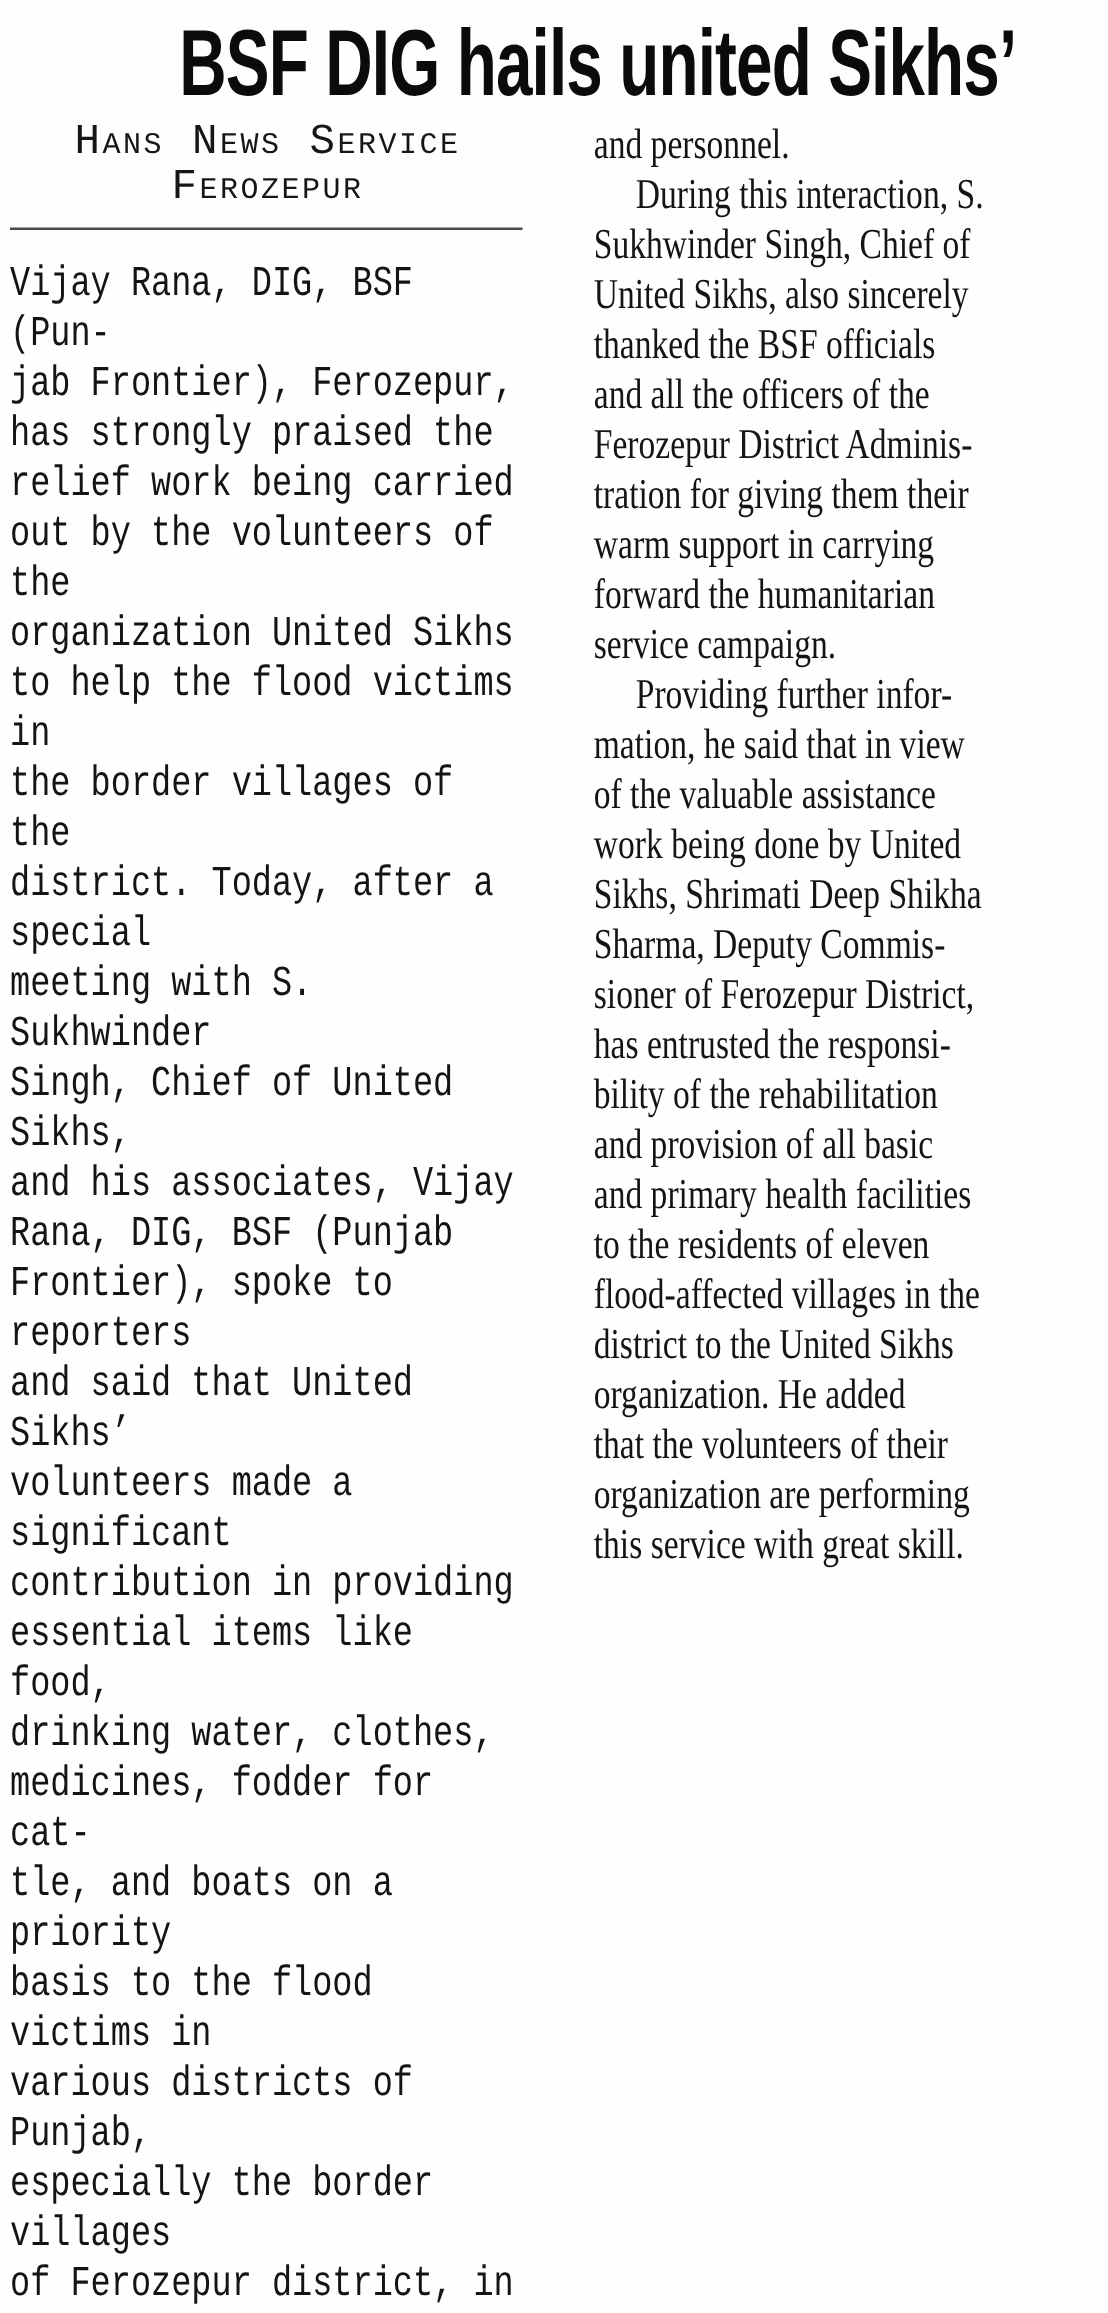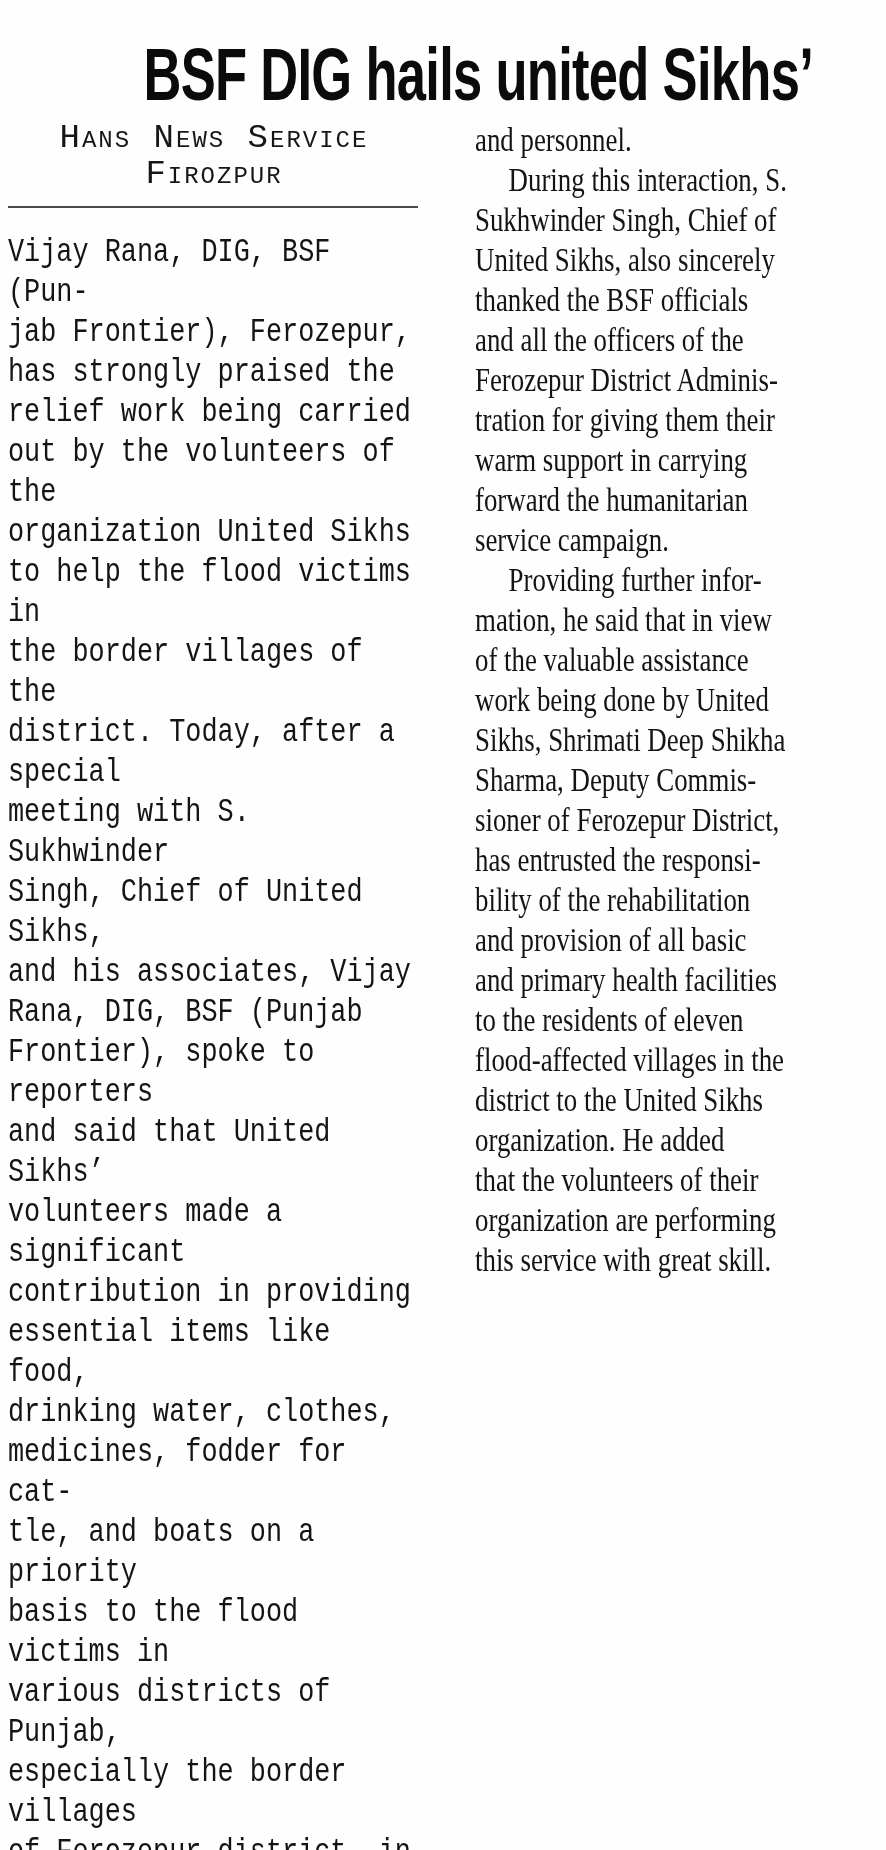--- a/index.html
+++ b/index.html
@@ -2,21 +2,21 @@
 <html><head>
 <meta charset="utf-8">
 <style>
   html,body { margin:0; padding:0; background:#ffffff; }
   .page {
     position:relative; width:886px; height:1850px; background:#fefefe;
     overflow:hidden; color:#141414;
     font-family:"Liberation Serif","DejaVu Serif",serif;
   }
   
-  .headline { padding-top:16px; text-align:left; font-family:"Liberation Sans","DejaVu Sans",sans-serif;margin-top:12px; }
+  .headline { padding-top:4px; text-align:left; font-family:"Liberation Sans","DejaVu Sans",sans-serif; }
   .hl-line { height:88px; line-height:92px; white-space:nowrap; }
   .hl-text {
     display:inline-block; font-size:75px; font-weight:bold; color:#0b0b0b;
     transform:scaleX(0.70); transform-origin:center; letter-spacing:-1px;
   }
   
   .columns { display:flex; padding-left:8px; margin-top:2px; }
   .col { width:412px; flex:none; }
   .col-left { margin-right:55px;font-family:Liberation Mono, monospace; }
   .byline {
@@ -39,21 +39,21 @@
 <div class="page">
 
   <header class="headline">
     <div class="hl-line"><span class="hl-text">BSF DIG hails united Sikhs’</span></div>
   </header>
 
   <div class="columns">
     <div class="col col-left">
       <div class="byline">
         <div>Hans News Service</div>
-        <div>Firozpur</div>
+        <div>Ferozepur</div>
       </div>
       <hr class="byline-rule">
       <div class="body-text">Vijay Rana, DIG, BSF (Pun-
 jab Frontier), Ferozepur,
 has strongly praised the
 relief work being carried
 out by the volunteers of the
 organization United Sikhs
 to help the flood victims in
 the border villages of the

